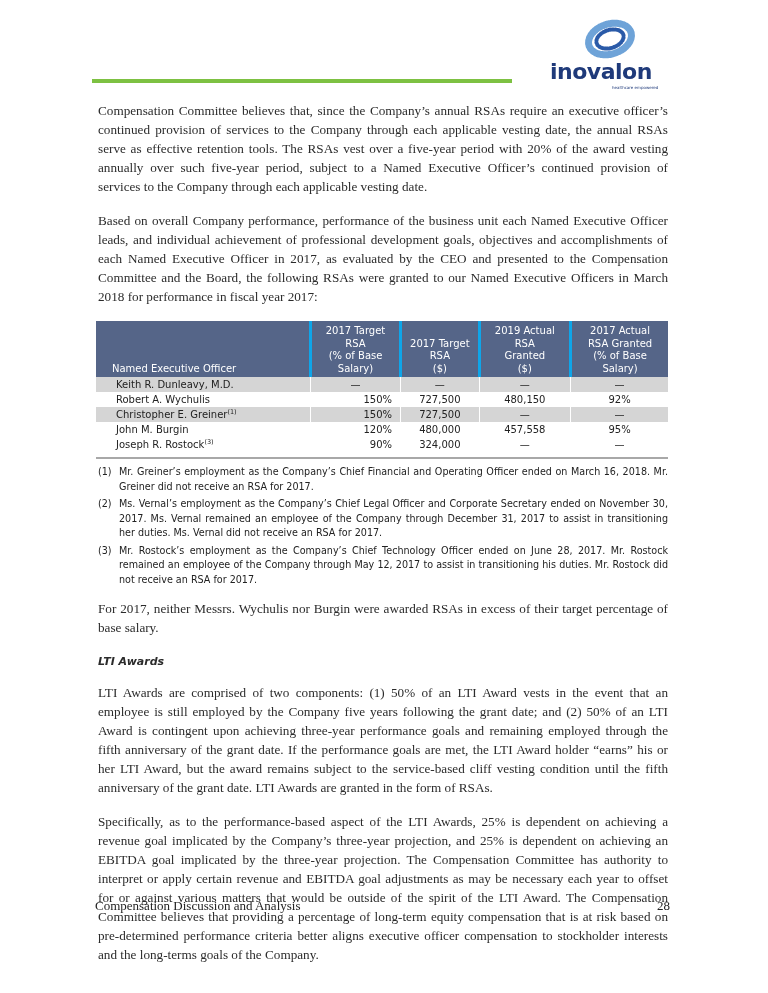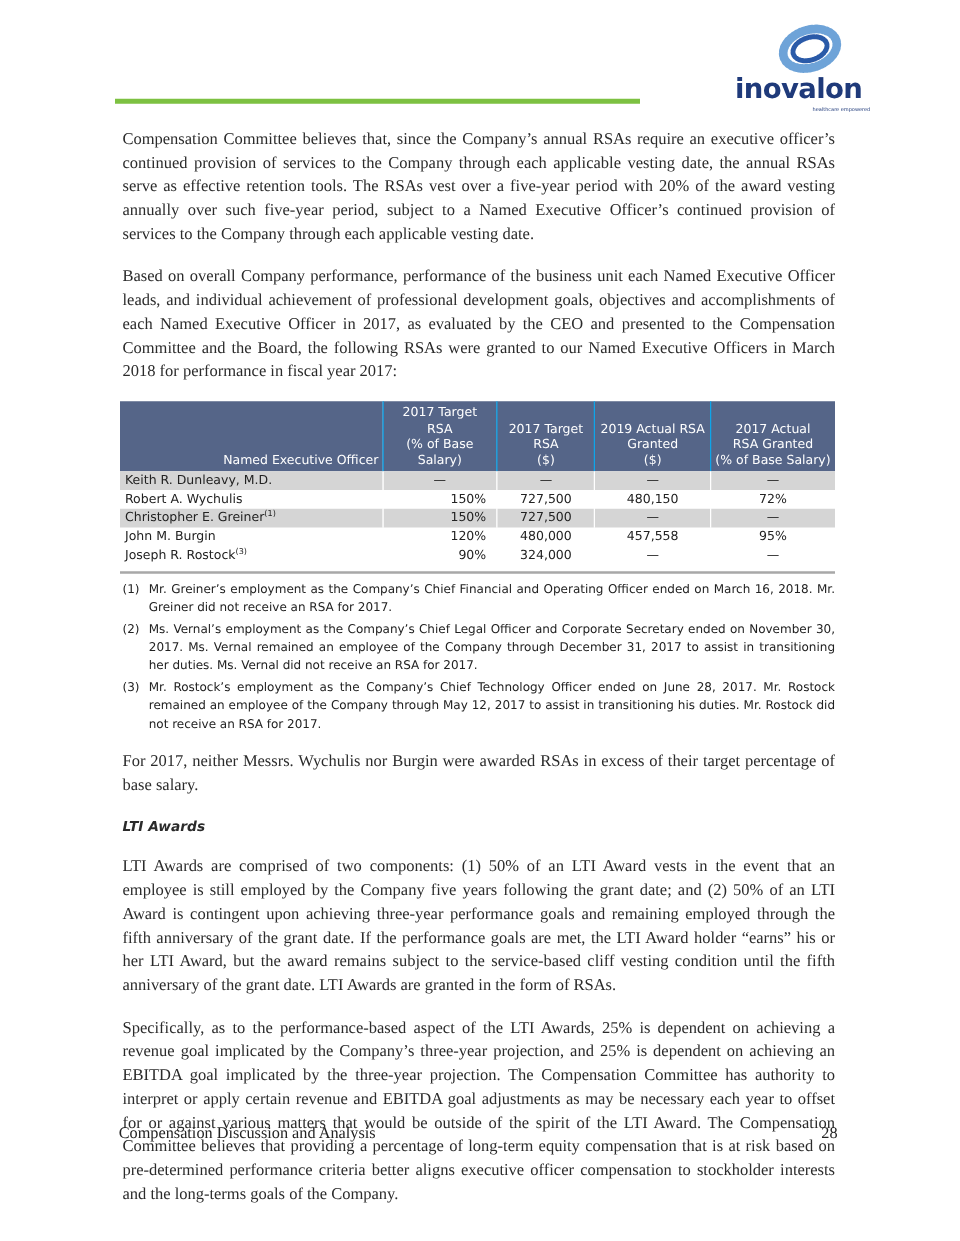--- a/index.html
+++ b/index.html
@@ -1,27 +1,27 @@
 <!DOCTYPE html>
 <html><head>
 <meta charset="utf-8">
 <style>
   html, body { margin: 0; padding: 0; background: #ffffff; }
   body { width: 768px; height: 993px; position: relative; overflow: hidden; }
   .green-bar { position: absolute; left: 92px; top: 79px; width: 420px; height: 4px; background: #7dc142; }
-  .logo { position: absolute; left: 588px; top: 18px; width: 130px; height: 75px; }
+  .logo { position: absolute; left: 550px; top: 18px; width: 130px; height: 75px; }
   .logo-word { position: absolute; left: 0; top: 41px; font-family: "DejaVu Sans", sans-serif; font-weight: bold; font-size: 22px; color: #1f3a7a; letter-spacing: -0.5px; }
   .logo-tag { position: absolute; left: 62px; top: 67px; font-family: "DejaVu Sans", sans-serif; font-size: 4px; color: #1f3a7a; }
   .content { position: absolute; left: 98px; top: 101px; width: 570px; font-family: "Liberation Serif", serif; font-size: 13.2px; line-height: 19px; color: #2b2b2b; }
   .content p { margin: 0 0 15px 0; text-align: justify; }
   table.rsa { width: 572px; border-collapse: collapse; font-family: "DejaVu Sans", sans-serif; font-size: 10px; color: #222; margin: 2px 0 0 -2px; }
-  table.rsa th { background: #556588; color: #ffffff; font-weight: normal; text-align: center; vertical-align: bottom; line-height: 12.5px; padding: 4px 3px 2px 3px; border-left: 1px solid #0ea5e9; }
-  table.rsa th:first-child { text-align: right; border-left: none; padding-left: 4px; }
+  table.rsa th { background: #556588; color: #ffffff; font-weight: normal; text-align: center; vertical-align: bottom; line-height: 12.5px; padding: 4px 3px 2px 3px; border-left: 3px solid #0ea5e9; }
+  table.rsa th:first-child { text-align: left; border-left: none; padding-left: 16px; }
   table.rsa td { height: 15px; padding: 0 3px; line-height: 15px; border-left: 1px solid #ffffff; }
-  table.rsa td:first-child { padding-left: 4px; border-left: none; }
+  table.rsa td:first-child { padding-left: 20px; border-left: none; }
   table.rsa tr.shaded td { background: #d5d5d5; }
   table.rsa td.num { text-align: right; padding-right: 8px; }
   table.rsa td.ctr { text-align: center; }
   sup { font-size: 6.5px; vertical-align: 4px; line-height: 0; }
   .table-rule { width: 572px; height: 2px; background: #a8a8a8; margin: 5px 0 6px -2px; }
   .footnotes { font-family: "DejaVu Sans", sans-serif; font-size: 9.6px; line-height: 14.5px; color: #222; width: 570px; margin-bottom: 12px; }
   .fn { display: flex; margin-bottom: 3px; }
   .fn-num { width: 21px; flex: none; }
   .fn-text { flex: 1; text-align: justify; }
   .subhead { font-family: "DejaVu Sans", sans-serif; font-weight: bold; font-style: italic; font-size: 11px; margin: 0 0 12px 0; }
@@ -63,21 +63,21 @@
         <td class="ctr">—</td>
         <td class="ctr">—</td>
         <td class="ctr">—</td>
         <td class="ctr">—</td>
       </tr>
       <tr>
         <td><span>Robert A. Wychulis</span><sup></sup></td>
         <td class="num">150%</td>
         <td class="ctr">727,500</td>
         <td class="ctr">480,150</td>
-        <td class="ctr">72%</td>
+        <td class="ctr">92%</td>
       </tr>
       <tr class="shaded">
         <td><span>Christopher E. Greiner</span><sup>(1)</sup></td>
         <td class="num">150%</td>
         <td class="ctr">727,500</td>
         <td class="ctr">—</td>
         <td class="ctr">—</td>
       </tr>
       <tr>
         <td><span>John M. Burgin</span><sup></sup></td>

